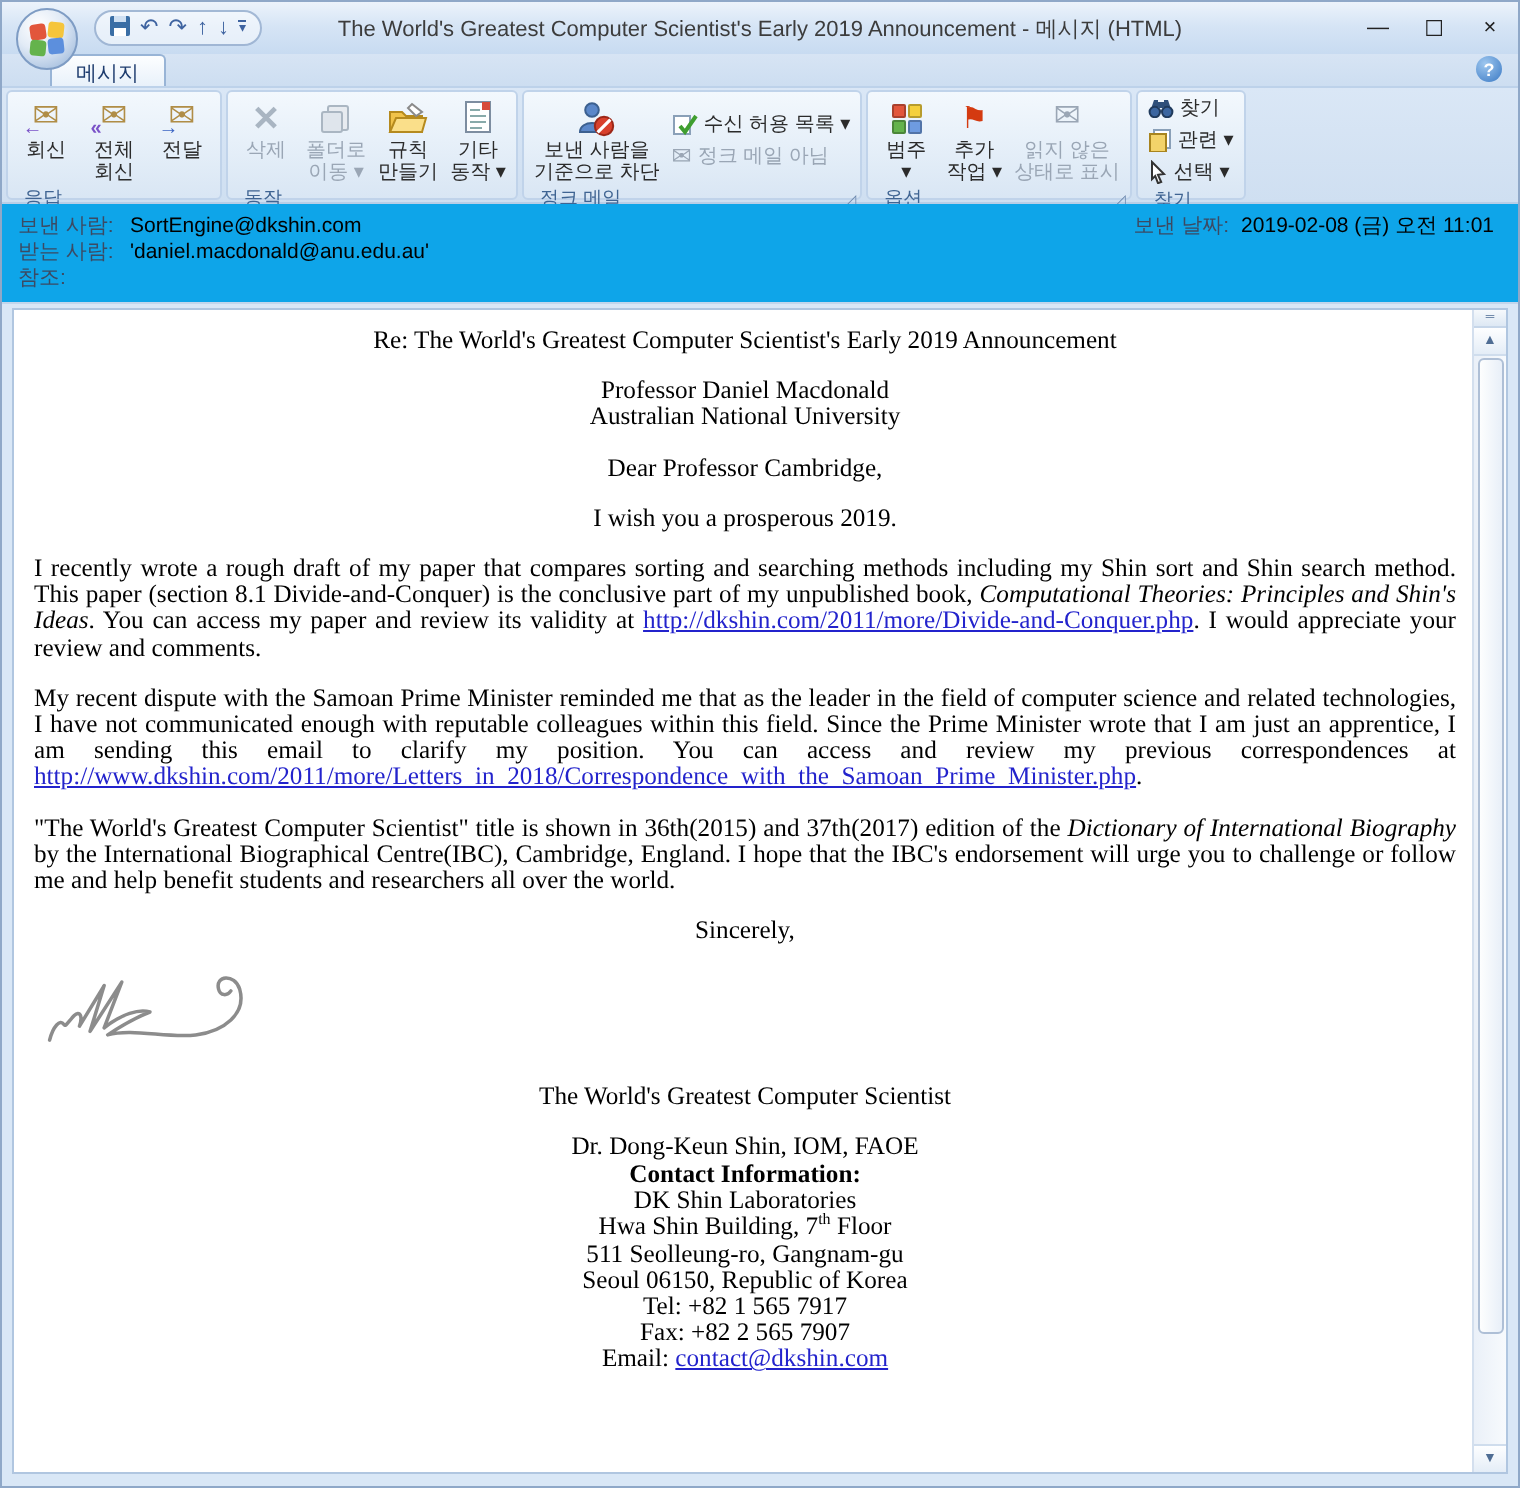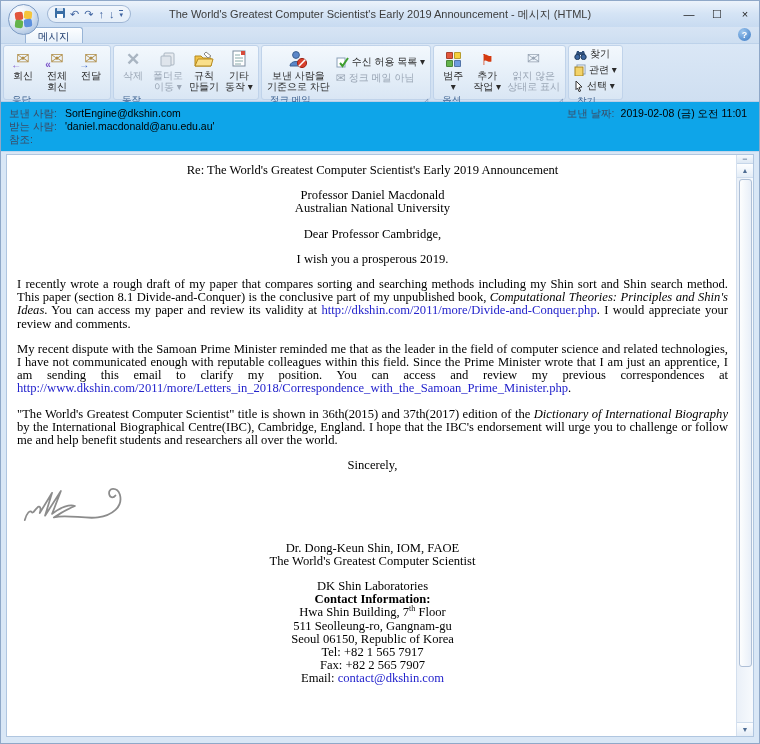--- a/index.html
+++ b/index.html
@@ -65,21 +65,21 @@
   .hlabel{width:56px;color:#3c4a63;flex:none}
   .hval{color:#000}
   .sent{position:absolute;right:12px;top:5px;display:flex;line-height:13px}
   .sent .hlabel{width:auto;margin-right:6px}
 
   
   .bodyframe{flex:1;margin:2px 5px 6px;background:#fff;border:1px solid #b0c6e0;position:relative;overflow:hidden}
   .content{position:absolute;left:0;top:0;right:17px;bottom:0;padding:9px 8px 0 10px;
            font-family:"Liberation Serif",serif;font-size:12.6px;line-height:13.2px;color:#000;text-align:justify}
   .content p{margin:0 0 12px}
-  .content a{color:#2323cc;cursor:pointer}
+  .content a{color:#2323cc;text-decoration:underline;cursor:pointer}
   .ital{font-style:italic}
   .nb{text-align:center}
   .sigblock{margin:2px 0 10px}
   .contact{margin-top:1px}
   .contact .line{line-height:13.2px}
   .bold{font-weight:bold}
   sup{font-size:8px;vertical-align:super;line-height:0}
 
   
   .scroll{position:absolute;top:0;right:0;bottom:0;width:17px;background:linear-gradient(to right,#eaf0f8,#f7fafd);border-left:1px solid #d3dfee;display:flex;flex-direction:column;align-items:center}
@@ -341,25 +341,25 @@
       <p><span>"The World's Greatest Computer Scientist" title is shown in 36th(2015) and 37th(2017) edition of the </span><span class="ital">Dictionary of International Biography</span><span> by the International Biographical Centre(IBC), Cambridge, England. I hope that the IBC's endorsement will urge you to challenge or follow me and help benefit students and researchers all over the world.</span></p>
       <p class="nb">Sincerely,</p>
       <div class="sigblock">
         <svg width="130" height="44" viewBox="0 0 140 50">
           <path d="M5 41 C7 33 11 29 13 32 C14 34 16 30 19 27 C22 24 24 27 22 33
                    M22 33 L36 10 L28 36 L46 8 L36 34
                    M36 34 C46 26 56 23 62 25 C52 29 44 34 38 38 C52 34 72 40 88 38
                    C104 36 117 26 113 12 C110 3 99 4 101 12 C102 16 106 16 108 13" fill="none" stroke="#8c8c8c" stroke-width="2" stroke-linecap="round" stroke-linejoin="round"></path>
         </svg>
       </div>
+      <div class="nb" style="margin-bottom:12px">The World's Greatest Computer Scientist</div>
       <div class="nb">Dr. Dong-Keun Shin, IOM, FAOE</div>
-      <div class="nb" style="margin-bottom:12px">The World's Greatest Computer Scientist</div>
       <div class="contact nb">
+        <div class="line bold">Contact Information:</div>
         <div class="line">DK Shin Laboratories</div>
-        <div class="line bold">Contact Information:</div>
         <div class="line"><span>Hwa Shin Building, 7</span><sup>th</sup><span> Floor</span></div>
         <div class="line">511 Seolleung-ro, Gangnam-gu</div>
         <div class="line">Seoul 06150, Republic of Korea</div>
         <div class="line">Tel: +82 1 565 7917</div>
         <div class="line">Fax: +82 2 565 7907</div>
         <div class="line"><span>Email: </span><a>contact@dkshin.com</a></div>
 
       </div>
     </div>
 

